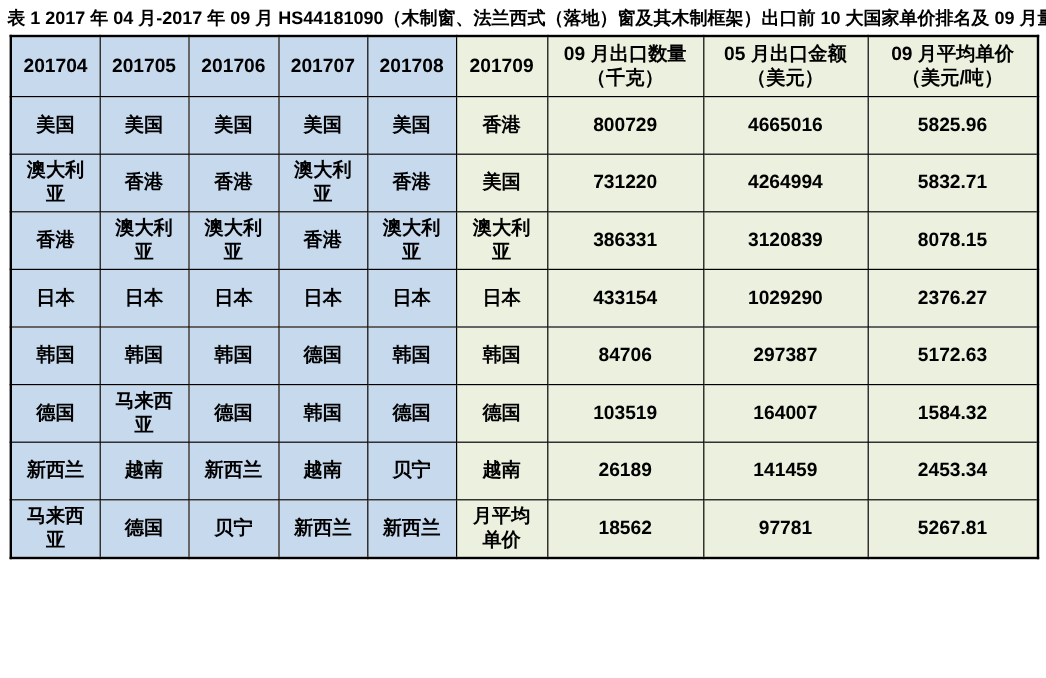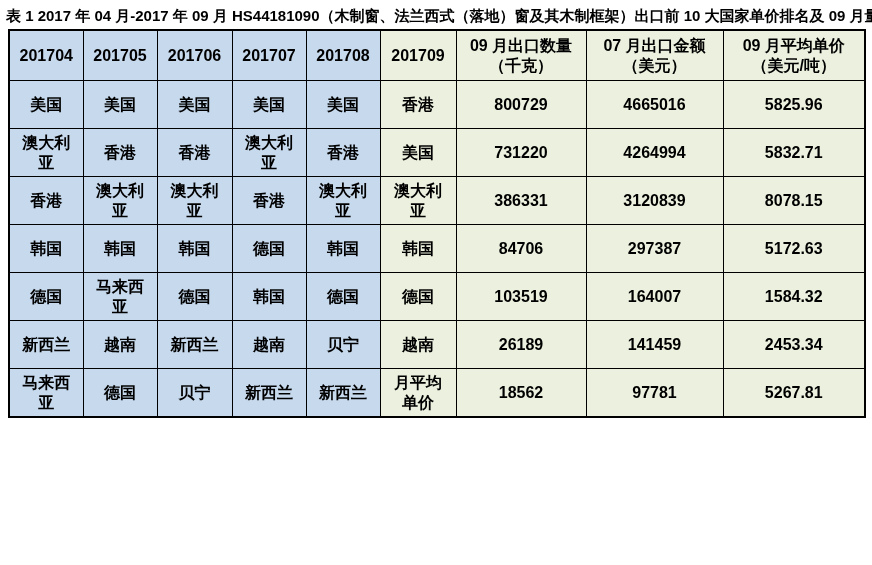--- a/index.html
+++ b/index.html
@@ -47,21 +47,21 @@
   </colgroup>
   <thead>
     <tr>
       <td class="blue">201704</td>
       <td class="blue">201705</td>
       <td class="blue">201706</td>
       <td class="blue">201707</td>
       <td class="blue">201708</td>
       <td class="green">201709</td>
       <td class="green">09 月出口数量（千克）</td>
-      <td class="green">07 月出口金额（美元）</td>
+      <td class="green">05 月出口金额（美元）</td>
       <td class="green">09 月平均单价（美元/吨）</td>
     </tr>
   </thead>
   <tbody>
       <tr>
         <td class="blue">美国</td>
         <td class="blue">美国</td>
         <td class="blue">美国</td>
         <td class="blue">美国</td>
         <td class="blue">美国</td>
@@ -84,20 +84,31 @@
       <tr>
         <td class="blue">香港</td>
         <td class="blue">澳大利亚</td>
         <td class="blue">澳大利亚</td>
         <td class="blue">香港</td>
         <td class="blue">澳大利亚</td>
         <td class="green">澳大利亚</td>
         <td class="green">386331</td>
         <td class="green">3120839</td>
         <td class="green">8078.15</td>
+      </tr>
+      <tr>
+        <td class="blue">日本</td>
+        <td class="blue">日本</td>
+        <td class="blue">日本</td>
+        <td class="blue">日本</td>
+        <td class="blue">日本</td>
+        <td class="green">日本</td>
+        <td class="green">433154</td>
+        <td class="green">1029290</td>
+        <td class="green">2376.27</td>
       </tr>
       <tr>
         <td class="blue">韩国</td>
         <td class="blue">韩国</td>
         <td class="blue">韩国</td>
         <td class="blue">德国</td>
         <td class="blue">韩国</td>
         <td class="green">韩国</td>
         <td class="green">84706</td>
         <td class="green">297387</td>

